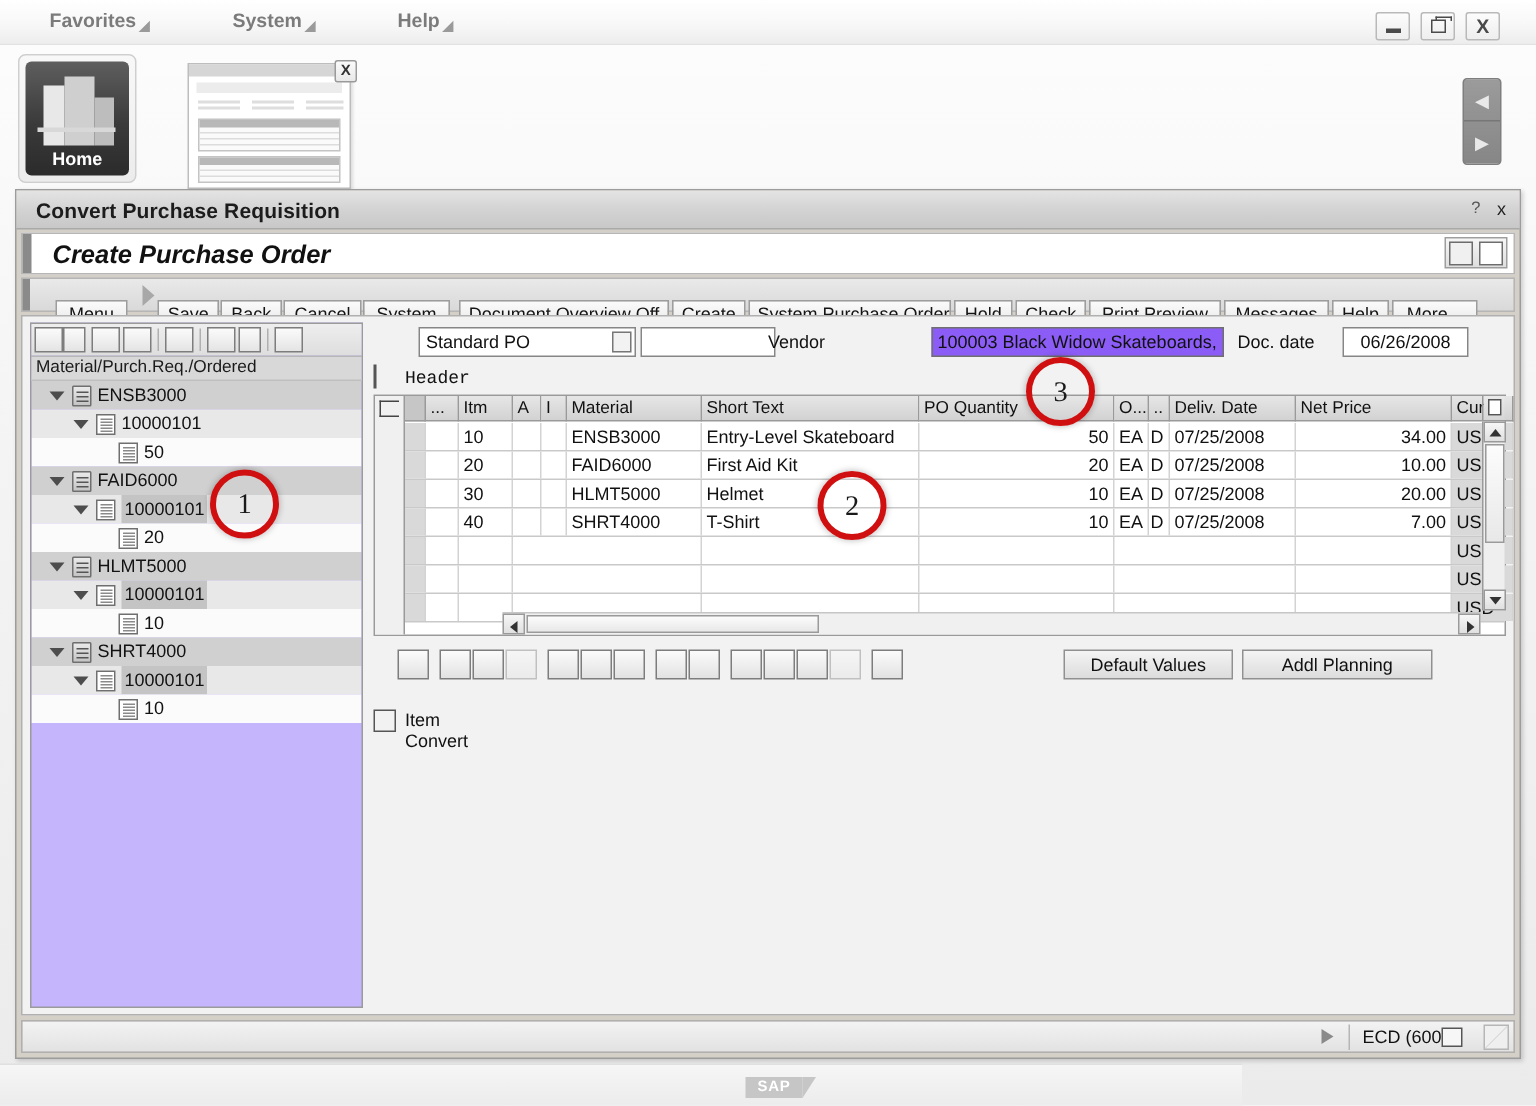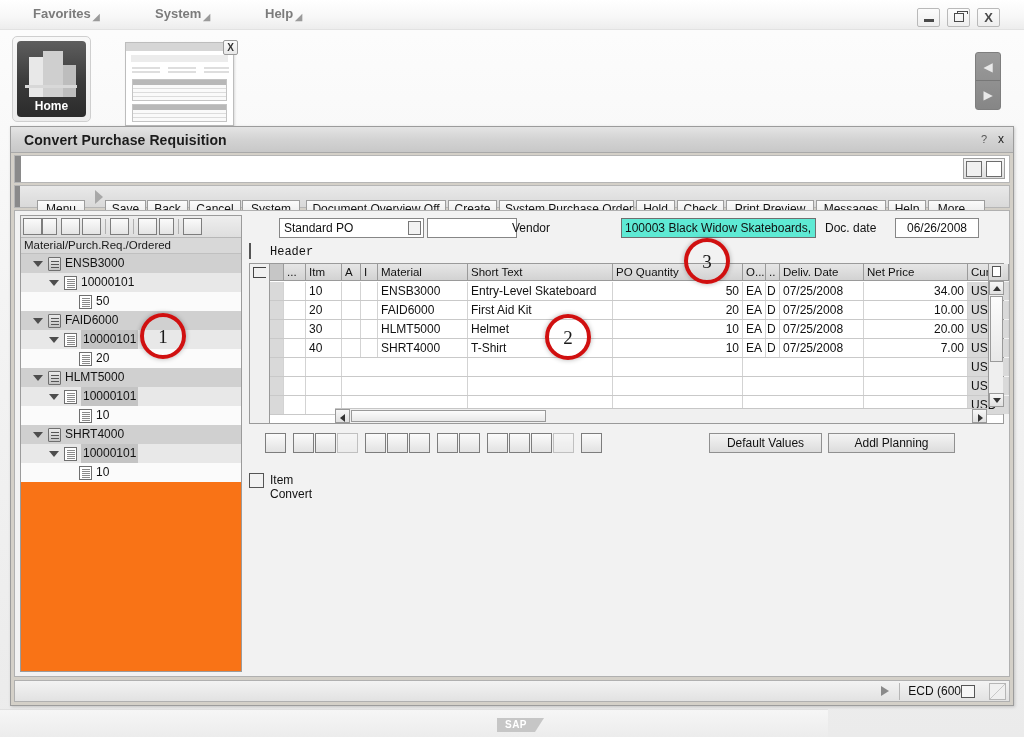--- a/index.html
+++ b/index.html
@@ -192,21 +192,21 @@
 
   
   #content {
     position: absolute; left: 3px; top: 83px; right: 3px; bottom: 28px;
     background: #f2f2f2; border: 1px solid #b0b0b0;
   }
 
   
   #tree-panel {
     position: absolute; left: 5px; top: 4px; width: 222px; bottom: 4px;
-    background: #f97316; border: 1px solid #9b9b9b;
+    background: #c4b5fd; border: 1px solid #9b9b9b;
   }
   #tree-toolbar {
     position: absolute; left: 0; top: 0; width: 100%; height: 22px;
     background: linear-gradient(to bottom,#eeeeee,#dedede);
     border-bottom: 1px solid #b7b7b7;
   }
   .tt-ico {
     position: absolute; top: 2px; width: 19px; height: 17px;
     border: 1px solid #7d7d7d;
     background: linear-gradient(to bottom,#fbfbfb,#e4e4e4);
@@ -274,21 +274,21 @@
     position: absolute; right: 2px; top: 2px; width: 13px; height: 14px;
     background: #f2f2f2; border: 1px solid #777;
   }
   #po-blank {
     position: absolute; left: 180px; top: 3px; width: 90px; height: 20px;
     background: #ffffff; border: 1px solid #868686;
   }
   #vendor-label { position: absolute; left: 265px; top: 6px; font-size: 12px; color: #111; }
   #vendor-field {
     position: absolute; left: 374px; top: 3px; width: 195px; height: 20px;
-    background: #5eead4; border: 1px solid #6f6f6f;
+    background: #8b5cf6; border: 1px solid #6f6f6f;
     font-size: 12px; color: #111; padding-left: 3px; line-height: 18px;
     overflow: hidden; white-space: nowrap;
   }
   #docdate-label { position: absolute; left: 578px; top: 6px; font-size: 12px; color: #111; }
   #docdate-field {
     position: absolute; left: 648px; top: 3px; width: 84px; height: 20px;
     background: #ffffff; border: 1px solid #868686;
     font-size: 12px; color: #111; text-align: center; line-height: 18px;
   }
 
@@ -514,20 +514,21 @@
   <div id="sapwin">
 
     <div id="sapwin-title">
       <span class="txt">Convert Purchase Requisition</span>
       <span class="help">?</span>
       <span class="xclose">x</span>
     </div>
 
     <div id="tx-title">
       <span class="accent"></span>
+      <span class="txt">Create Purchase Order</span>
       <span class="icons">
         <span class="mini-ico" style="left:2px;"></span>
         <span class="mini-ico" style="left:22px;background:#fff;"></span>
       </span>
     </div>
 
     <div id="tbar">
       <span class="accent"></span>
       <div id="tb-sep"></div>
 

